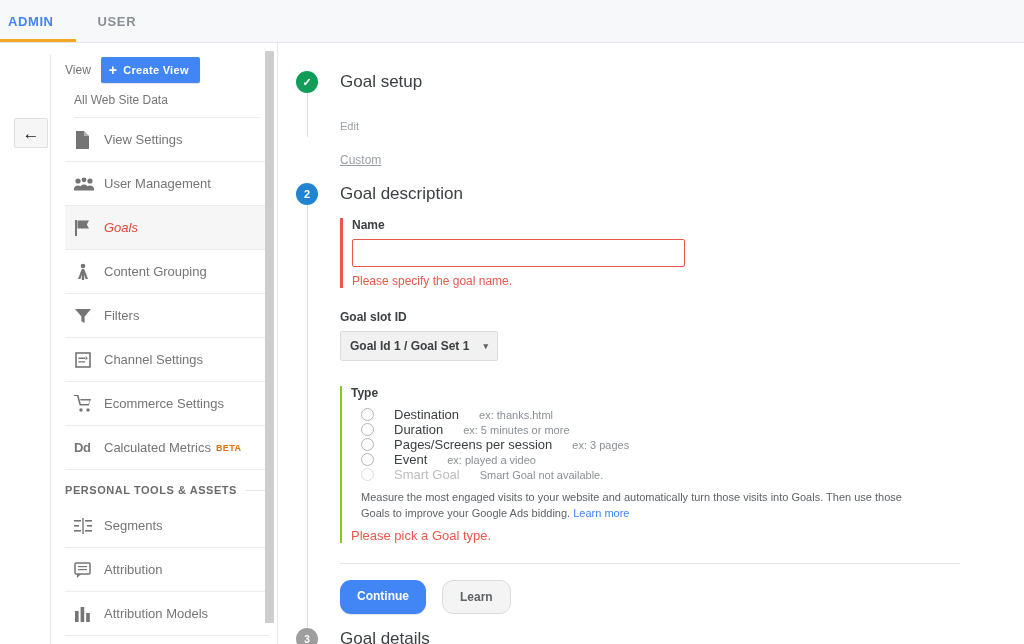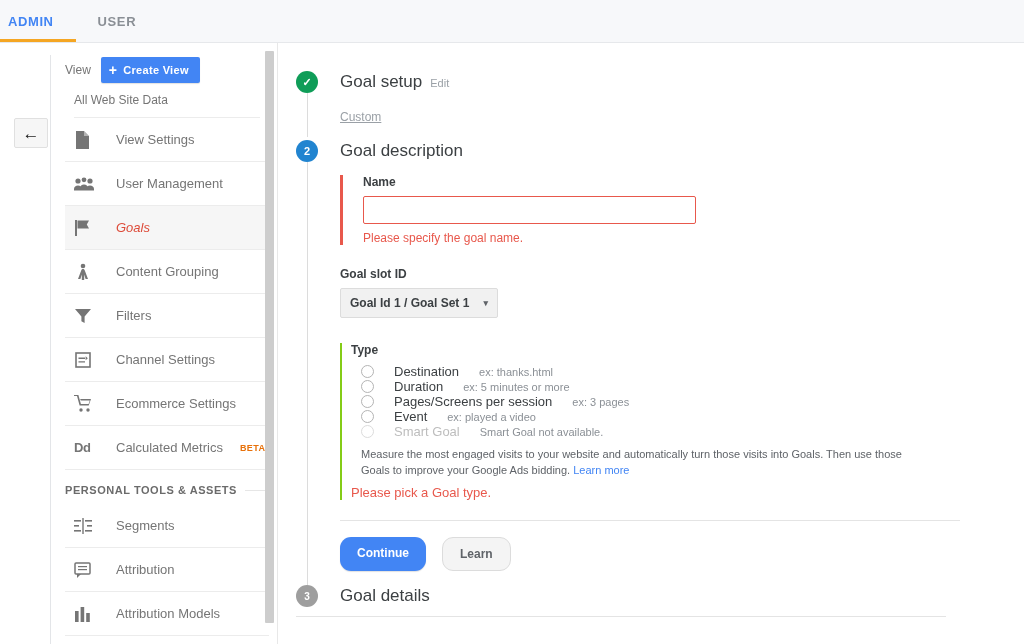--- a/index.html
+++ b/index.html
@@ -98,21 +98,20 @@
 
   .nav-item {
     display: flex; align-items: center;
     height: 44px;
     padding-left: 9px;
     border-bottom: 1px solid #ececec;
     margin: 0 9px;
     cursor: pointer;
     font-size: 13px;
     color: #757575;
-    gap: 12px;
   }
   .nav-item.active {
     background: #f6f6f6;
     color: #dd4b39;
     font-style: italic;
   }
   .nav-ico {
     width: 30px; min-width: 30px;
     display: flex; align-items: center; justify-content: flex-start;
     color: #757575;
@@ -170,35 +169,35 @@
   .m-active { background: #2184d0; }
   .m-todo { background: #9e9e9e; font-size: 10px; }
   .step-line {
     position: absolute; left: 11px; top: 22px;
     width: 1px; background: #dcdcdc;
   }
 
   .step-title {
     font-size: 17px; color: #3c4043;
     line-height: 22px;
-    display: flex; align-items: baseline; gap: 8px;
+    display: flex; align-items: baseline; gap: 22px; flex-direction: column;
   }
   .edit-link {
     font-size: 11px; color: #9aa0a6; cursor: pointer;
   }
   .step-sub {
     font-size: 12px; color: #9aa0a6;
     margin-top: 16px;
     text-decoration: underline;
   }
 
   
   .err-group {
     border-left: 3px solid #e8584c;
-    padding-left: 20px;
+    padding-left: 9px;
     margin-top: 13px;
   }
   .fld-label {
     font-size: 12px; font-weight: bold; color: #3c4043;
     margin-bottom: 7px;
   }
   .name-input {
     width: 333px; height: 28px;
     border: 1px solid #e8584c;
     border-radius: 2px;

